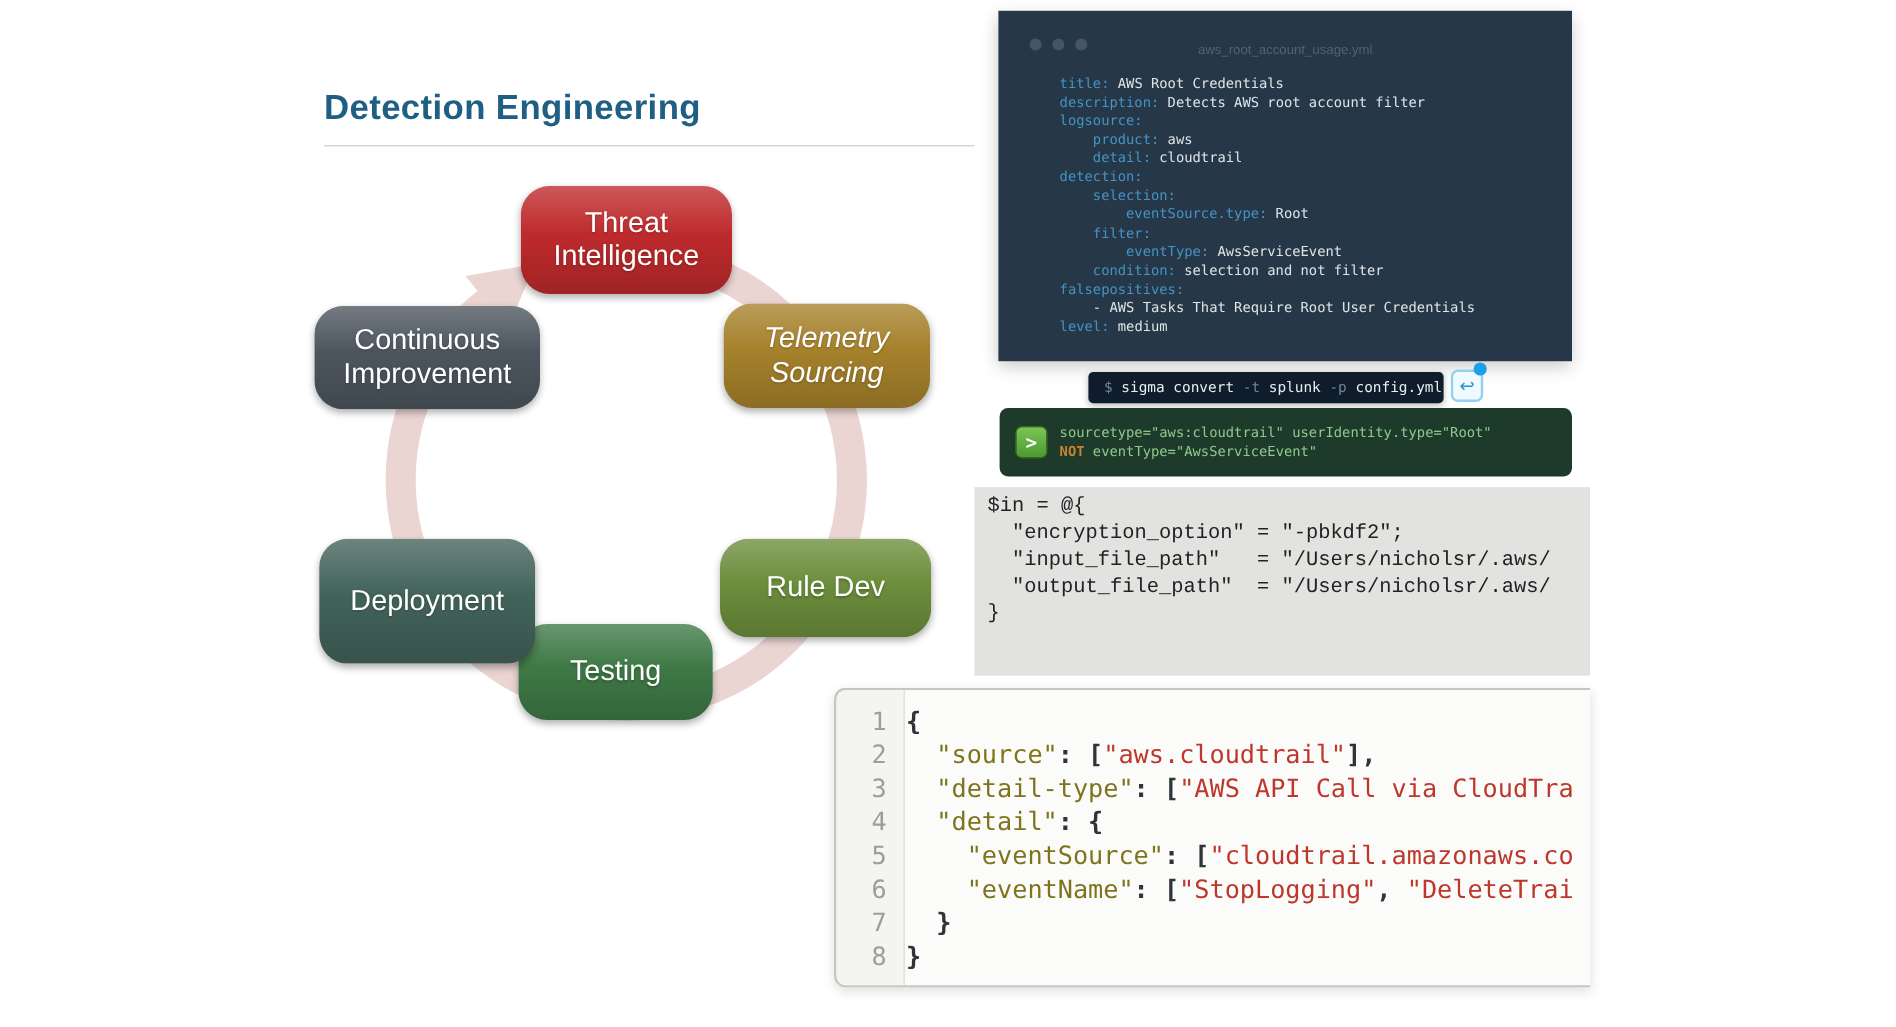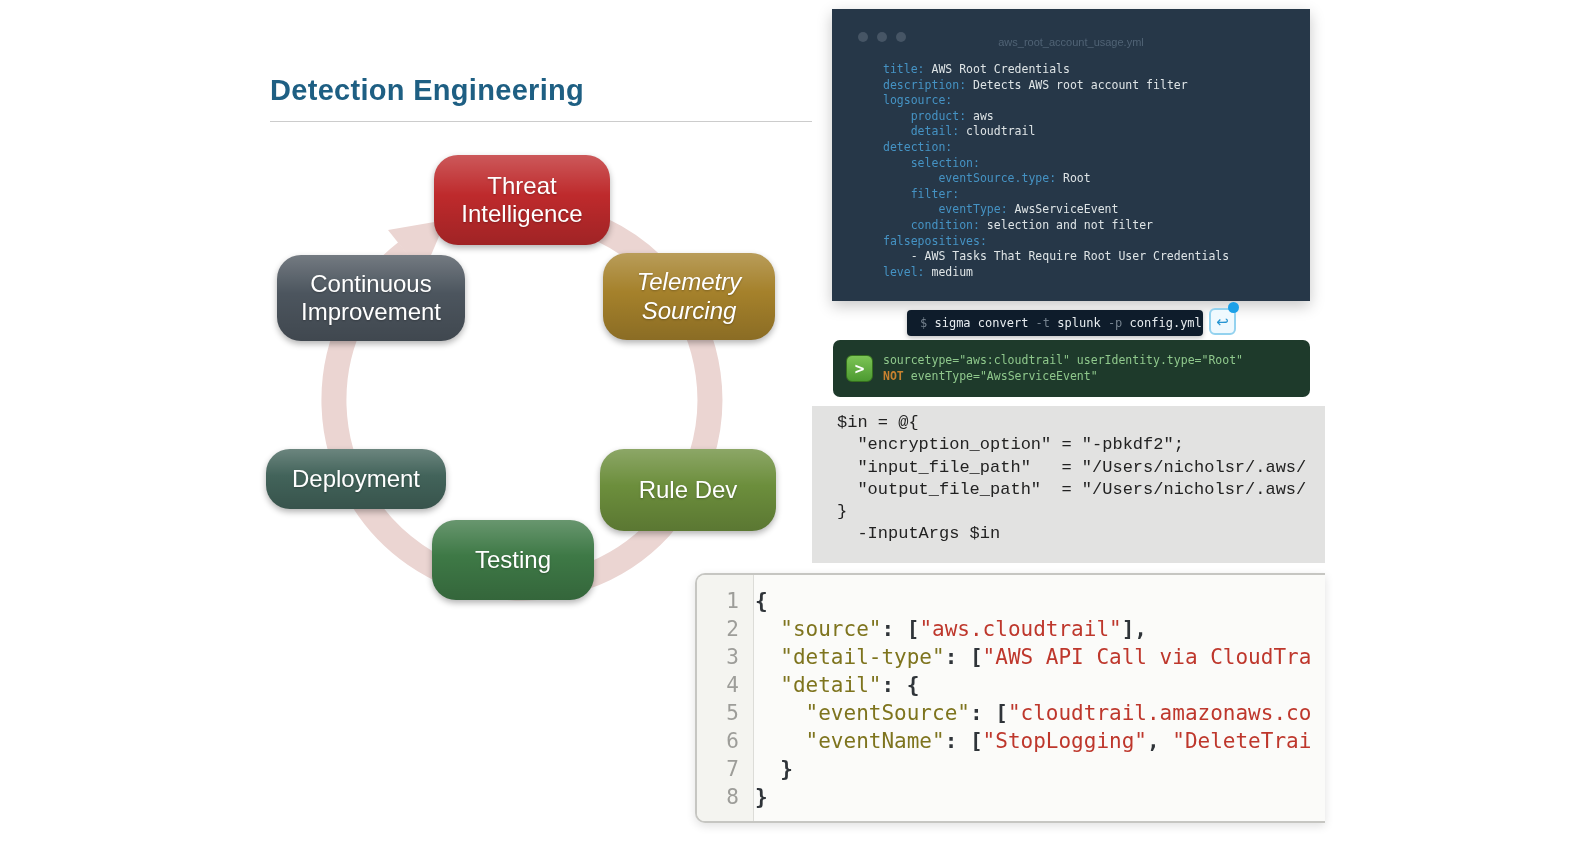--- a/index.html
+++ b/index.html
@@ -12,21 +12,21 @@
   #title-rule{position:absolute;left:270px;top:121px;width:542px;height:1px;background:#CCCCCC}
   #ring-svg{position:absolute;left:292px;top:170px}
   .node{position:absolute;border-radius:24px;display:flex;align-items:center;justify-content:center;
         text-align:center;color:#fff;font-size:24px;line-height:1.18;white-space:pre-line;
         box-shadow:0 3px 6px rgba(0,0,0,.3);
         background-image:linear-gradient(180deg,rgba(255,255,255,.22),rgba(255,255,255,0) 45%,rgba(0,0,0,.16));
         text-shadow:0 1px 2px rgba(0,0,0,.25)}
   #node-ti {left:434px;top:155px;width:176px;height:90px}
   #node-ts {left:603px;top:253px;width:172px;height:87px}
   #node-ci {left:262px;top:255px;width:188px;height:86px}
-  #node-dep{left:266px;top:449px;width:180px;height:60px}
+  #node-dep{left:266px;top:449px;width:180px;height:104px}
   #node-rd {left:600px;top:449px;width:176px;height:82px}
   #node-te {left:432px;top:520px;width:162px;height:80px}
 
   
   .cl{white-space:pre}
   .t-k{color:#4593C4}        
   .t-v{color:#DEE4E6}        
   .t-g{color:#8FC88C}        
   .t-o{color:#C9822F;font-weight:bold} 
   .t-w{color:#E8EDF0}        
@@ -57,21 +57,21 @@
   
   #term{position:absolute;left:833px;top:340px;width:477px;height:57px;background:#1E3A2B;border-radius:7px}
   #term .picon{position:absolute;left:13px;top:15px;width:27px;height:27px;border-radius:6px;
                background:linear-gradient(180deg,#7CC455,#4C9A31);border:1px solid #356F1E;
                color:#fff;font-weight:bold;font-size:16px;display:flex;align-items:center;
                justify-content:center;font-family:"DejaVu Sans Mono",monospace;box-sizing:border-box}
   #term .tcode{position:absolute;left:50px;top:13px;font:11.5px/15.5px "DejaVu Sans Mono",monospace}
 
   
   #psbox{position:absolute;left:812px;top:406px;width:513px;height:157px;background:#E2E2E1;overflow:hidden}
-  #psbox .pcode{padding:6px 0 0 25px;font:17px/22.3px "Liberation Mono",monospace;color:#1E1E1E}
+  #psbox .pcode{padding:6px 0 0 11px;font:17px/22.3px "Liberation Mono",monospace;color:#1E1E1E}
 
   
   #jsonbox{position:absolute;left:695px;top:573px;width:630px;height:250px;background:#FBFBF9;
            border:2px solid #C6C6C2;border-right:none;border-radius:10px 0 0 10px;
            box-shadow:0 3px 10px rgba(0,0,0,.12);overflow:hidden;box-sizing:border-box}
   #jsonbox .gutter{position:absolute;left:0;top:0;bottom:0;width:56px;background:#F4F4F0;
                    border-right:1px solid #DCDCD8}
   #jsonbox .jcode{position:relative;padding-top:12px;font:21px/28px "DejaVu Sans Mono",monospace}
   #jsonbox .ln{display:inline-block;width:42px;text-align:right;padding-right:16px;
                color:#9D9D99;font-weight:normal}
@@ -89,21 +89,21 @@
     <polygon points="154,50 131,104 96,60" fill="#EBD5D2"></polygon>
   </svg>
 
   <div class="node" id="node-ti" style="background-color: rgb(190, 42, 44);">Threat
 Intelligence</div>
   <div class="node" id="node-ts" style="background-color: rgb(165, 129, 43); font-style: italic;">Telemetry
 Sourcing</div>
   <div class="node" id="node-rd" style="background-color: rgb(108, 142, 60);">Rule Dev</div>
   <div class="node" id="node-te" style="background-color: rgb(62, 121, 70);">Testing</div>
   <div class="node" id="node-dep" style="background-color: rgb(66, 99, 90);">Deployment</div>
-  <div class="node" id="node-ci" style="background-color: rgb(76, 85, 94); margin-left: 15px;">Continuous
+  <div class="node" id="node-ci" style="background-color: rgb(76, 85, 94);">Continuous
 Improvement</div>
 
   <div id="editor">
     <div class="dots">
       <div class="dot"></div>
       <div class="dot"></div>
       <div class="dot"></div>
     </div>
     <div class="fname">aws_root_account_usage.yml</div>
     <div class="code">
@@ -140,21 +140,20 @@
       </div>
   </div>
 
   <div id="psbox">
     <div class="pcode">
         <div class="cl"><span class="t-d">$in = @{</span></div>
         <div class="cl"><span class="t-d">  "encryption_option" = "-pbkdf2";</span></div>
         <div class="cl"><span class="t-d">  "input_file_path"   = "/Users/nicholsr/.aws/</span></div>
         <div class="cl"><span class="t-d">  "output_file_path"  = "/Users/nicholsr/.aws/</span></div>
         <div class="cl"><span class="t-d">}</span></div>
-        <div class="cl"><span class="t-d">  -InputArgs $in</span></div>
       </div>
   </div>
 
   <div id="jsonbox">
     <div class="gutter"></div>
     <div class="jcode">
         <div class="cl"><span class="ln">1</span><span class="t-jp">{</span></div>
         <div class="cl"><span class="ln">2</span><span class="t-jp">  </span><span class="t-jk">"source"</span><span class="t-jp">: [</span><span class="t-js">"aws.cloudtrail"</span><span class="t-jp">],</span></div>
         <div class="cl"><span class="ln">3</span><span class="t-jp">  </span><span class="t-jk">"detail-type"</span><span class="t-jp">: [</span><span class="t-js">"AWS API Call via CloudTra</span></div>
         <div class="cl"><span class="ln">4</span><span class="t-jp">  </span><span class="t-jk">"detail"</span><span class="t-jp">: {</span></div>

